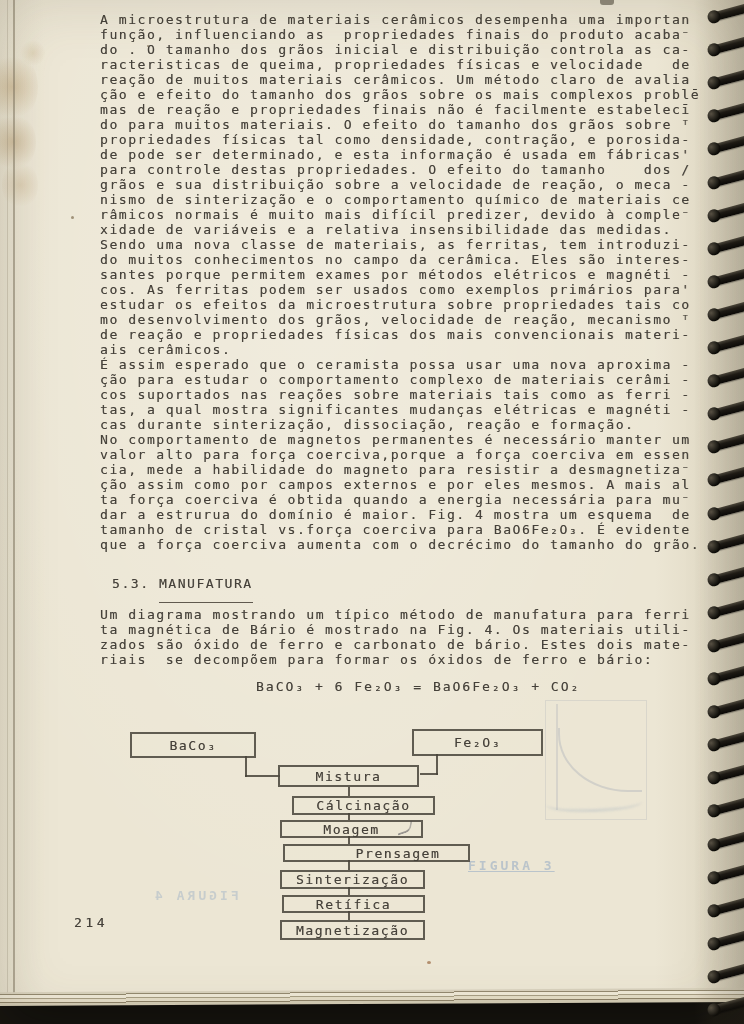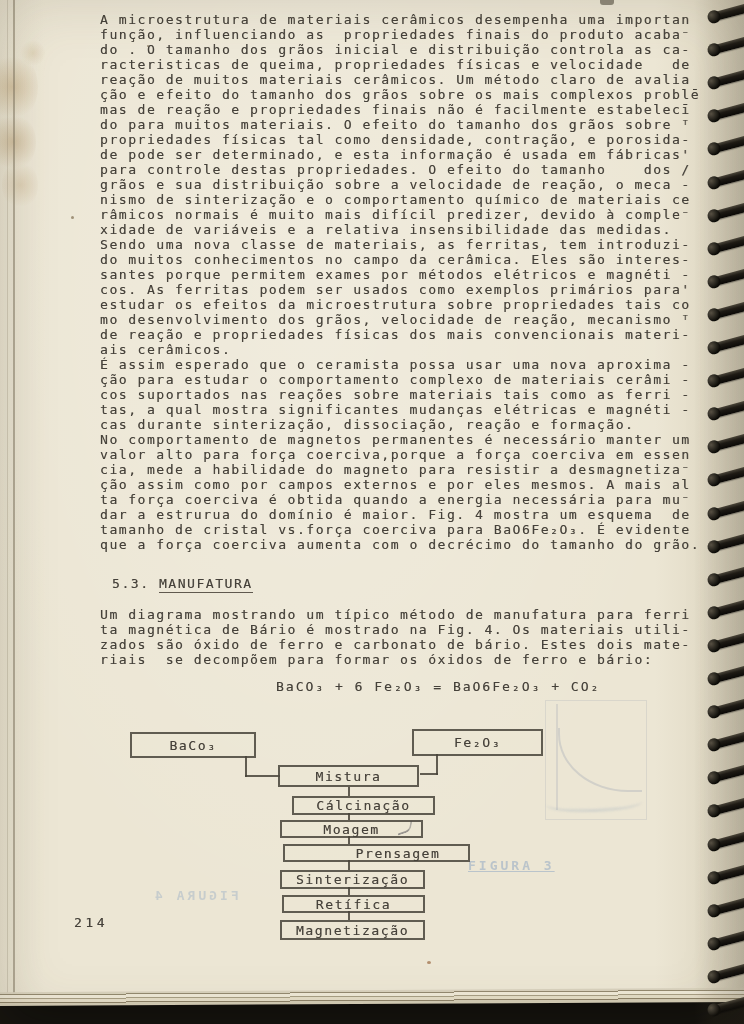--- a/index.html
+++ b/index.html
@@ -25,23 +25,23 @@
   .s3{left:2px;top:160px;width:36px;height:50px;background:radial-gradient(circle,rgba(176,141,87,0.25),rgba(176,141,87,0) 70%);}
   .s4{left:20px;top:40px;width:26px;height:26px;background:radial-gradient(circle,rgba(176,141,87,0.2),rgba(176,141,87,0) 70%);}
   .speck{position:absolute;border-radius:50%;background:rgba(96,76,44,0.55);}
   .sp1{left:71px;top:216px;width:3px;height:3px;}
   .sp2{left:147px;top:45px;width:2px;height:2px;}
   .sp3{left:427px;top:961px;width:4px;height:3px;background:rgba(140,84,40,0.6);}
   .sp4{left:240px;top:996px;width:30px;height:4px;border-radius:2px;background:rgba(140,90,40,0.45);}
   .sp5{left:600px;top:0px;width:14px;height:5px;border-radius:0 0 3px 3px;background:rgba(80,74,60,0.6);}
   
   #heading{left:112px;top:576px;}
-  #heading .ul{border-bottom:1.6px solid rgba(70,64,54,0.85);padding-bottom:1px;}
-  
-  #equation{left:256px;top:679px;letter-spacing:2px;margin-left:20px;}
+  #heading .ul{border-bottom:1.6px solid rgba(70,64,54,0.85);padding-bottom:11px;}
+  
+  #equation{left:256px;top:679px;letter-spacing:2px;}
   
   .fbox{
     position:absolute;border:2px solid rgba(72,67,57,0.85);
     display:flex;align-items:center;justify-content:center;
     font-size:13px;letter-spacing:1.6px;color:#45413a;
     text-shadow:0.3px 0.4px 0.6px rgba(64,58,48,0.45);
     background:rgba(236,230,212,0.25);
   }
   .fline{position:absolute;background:rgba(72,67,57,0.85);}
   .pencil-mark{position:absolute;left:398px;top:823px;width:12px;height:8px;

